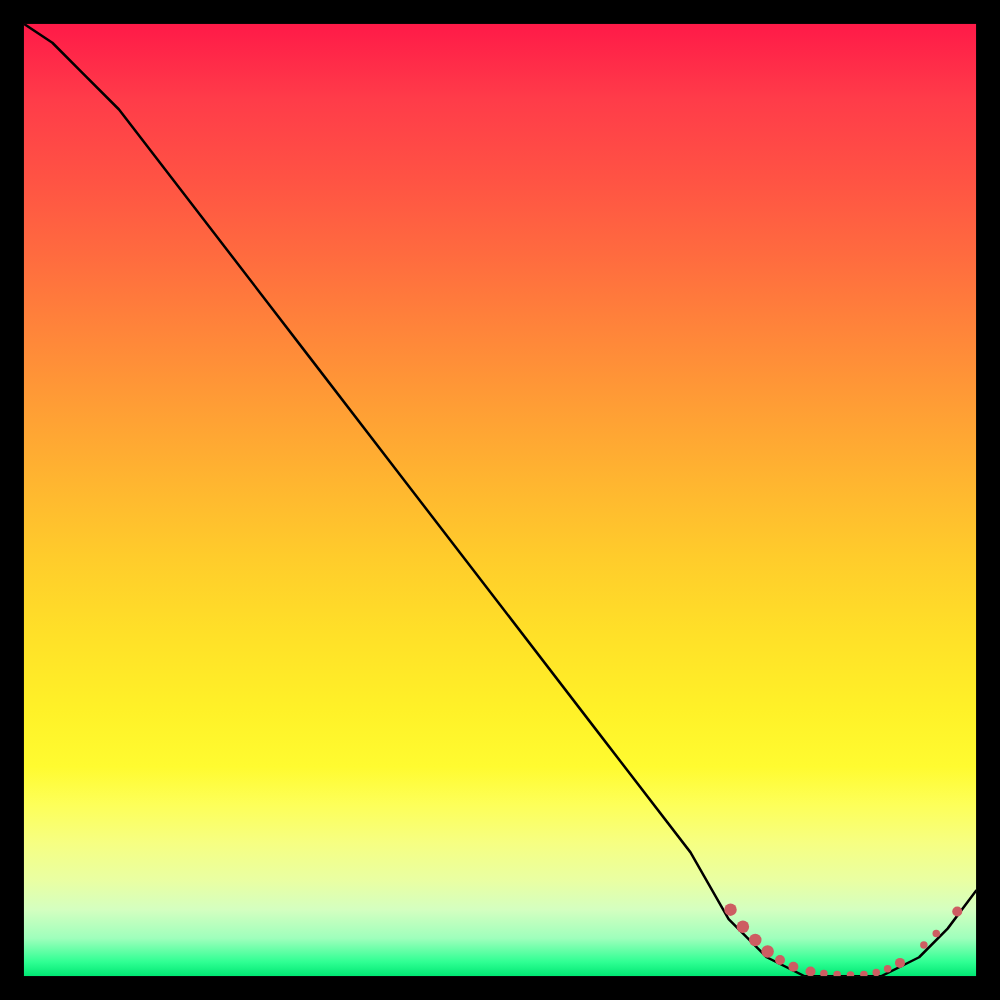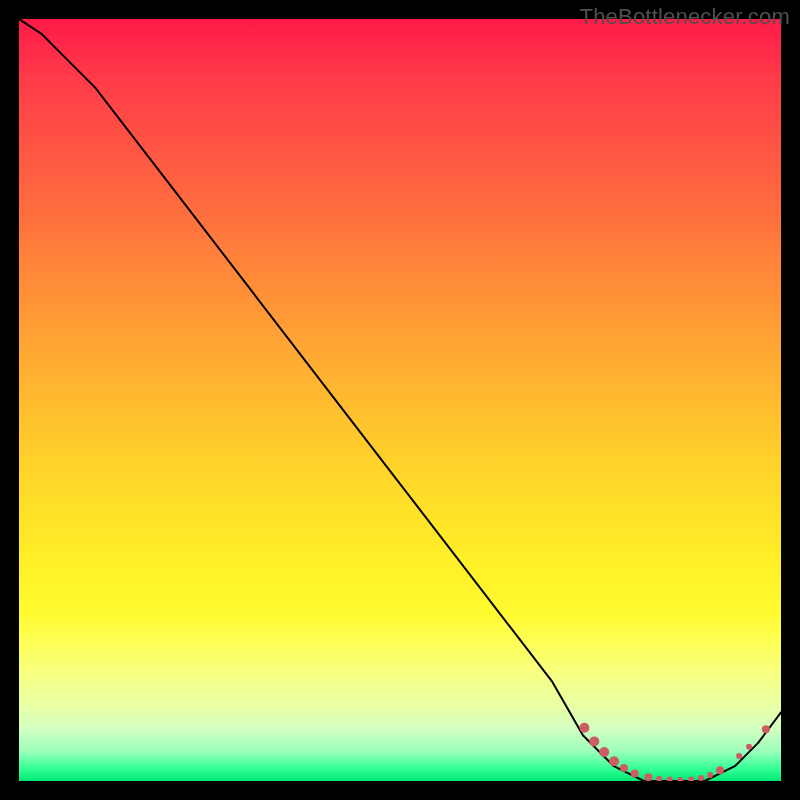--- a/index.html
+++ b/index.html
@@ -64,21 +64,20 @@
     left: 0; top: 0;
     width: 762px;
     height: 762px;
     z-index: 2;
   }
 </style>
 </head>
 <body>
 <div class="frame">
 
-  <div class="watermark">TheBottlenecker.com</div>
 
   <div class="plot">
     <div class="gradient"></div>
     <svg class="curve" viewBox="0 0 762 762" preserveAspectRatio="none">
       <path d="M0.0 0.0 L22.9 15.2 L45.7 38.1 L76.2 68.6 L152.4 167.6 L228.6 266.7 L304.8 365.8 L381.0 464.8 L457.2 563.9 L533.4 662.9 L563.9 716.3 L594.4 746.8 L624.8 762.0 L655.3 762.0 L685.8 762.0 L716.3 746.8 L739.1 723.9 L762.0 693.4" id="curvePath" fill="none" stroke="#000000" stroke-width="2" stroke-linejoin="round" stroke-linecap="round"></path>
       <g id="dotGroup">
           <circle cx="565.4" cy="708.7" r="5" fill="#cd5d62"></circle>
           <circle cx="575.3" cy="722.4" r="5" fill="#cd5d62"></circle>
           <circle cx="585.2" cy="733.0" r="5" fill="#cd5d62"></circle>
           <circle cx="595.1" cy="742.2" r="5" fill="#cd5d62"></circle>

